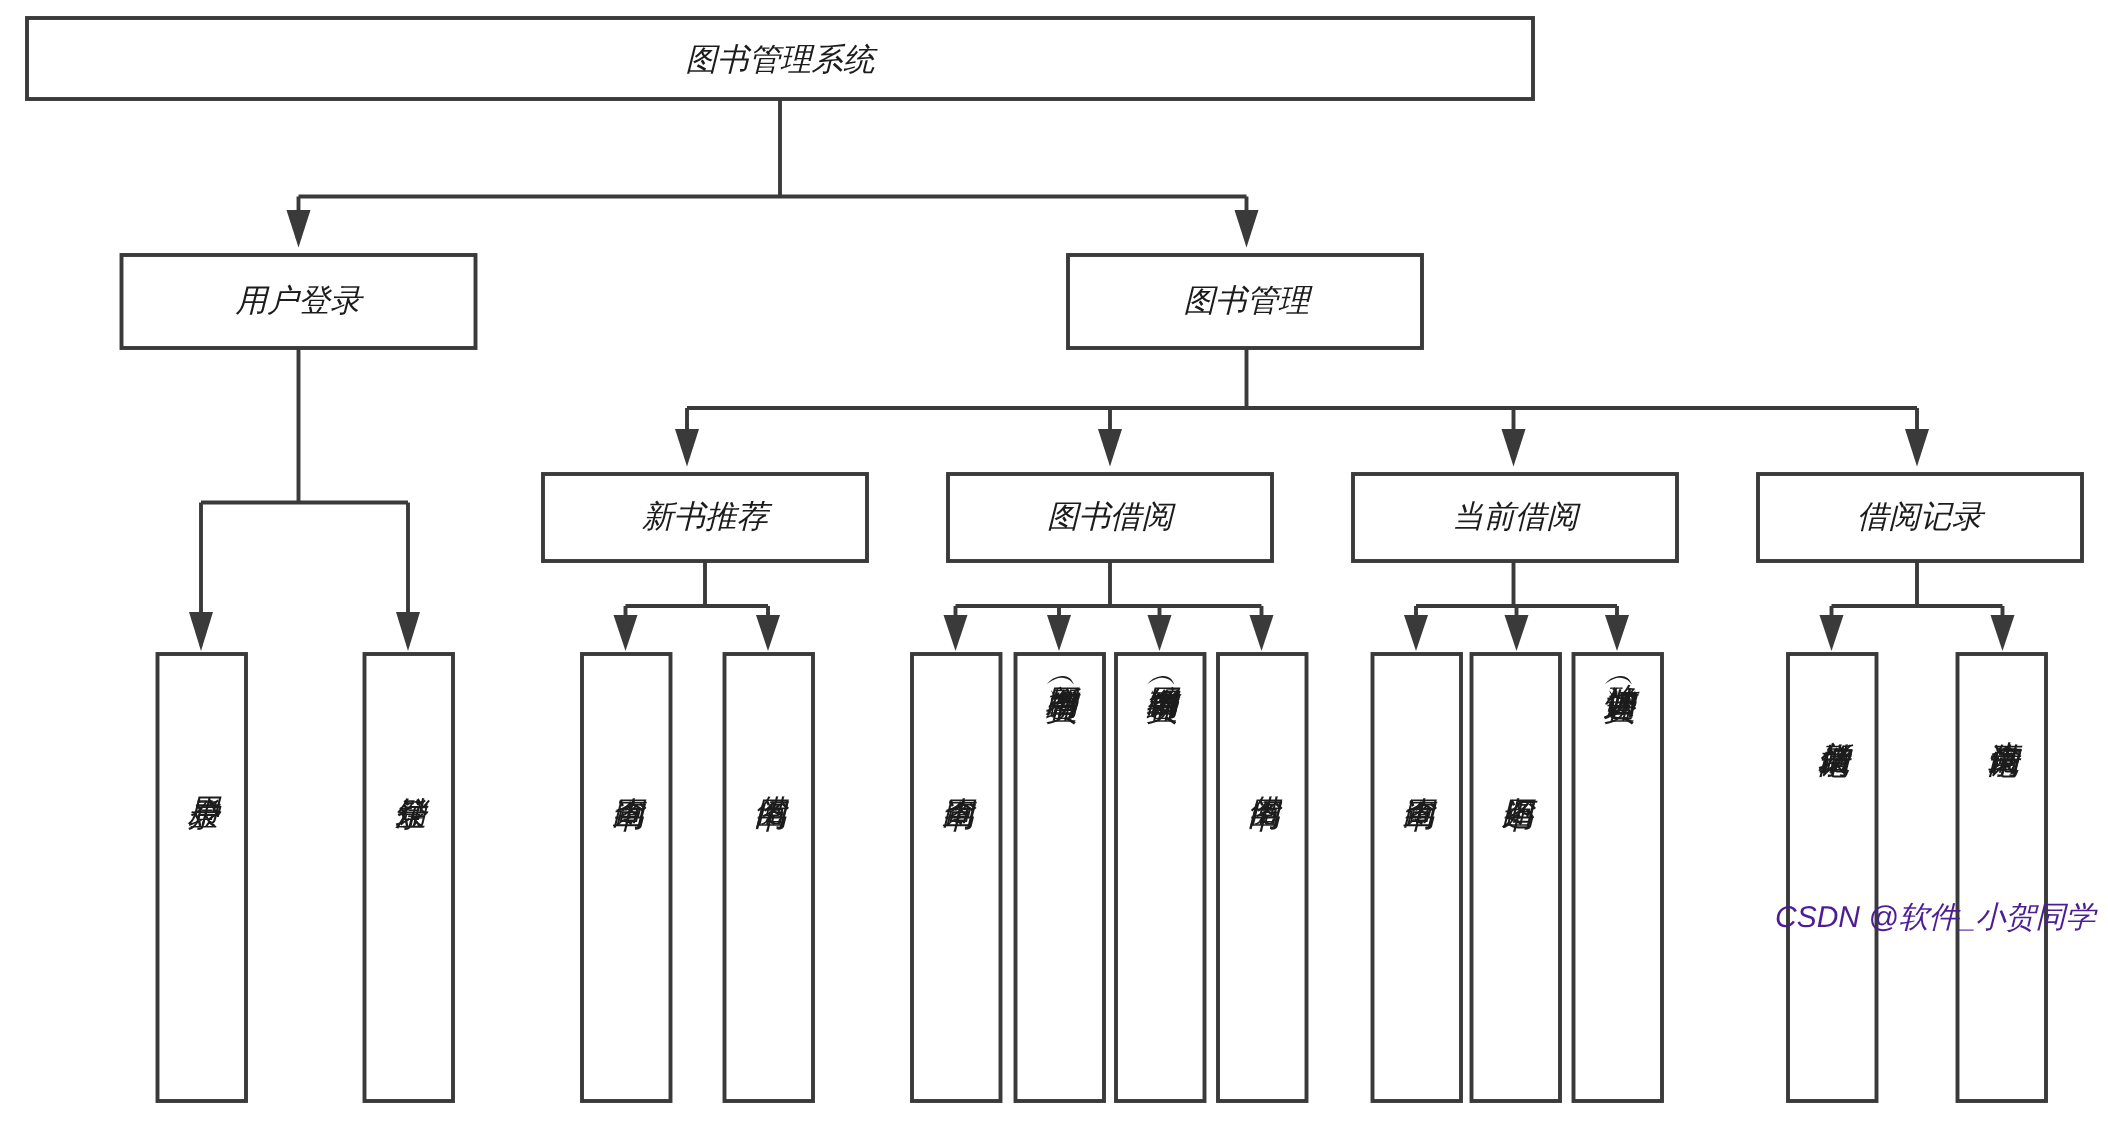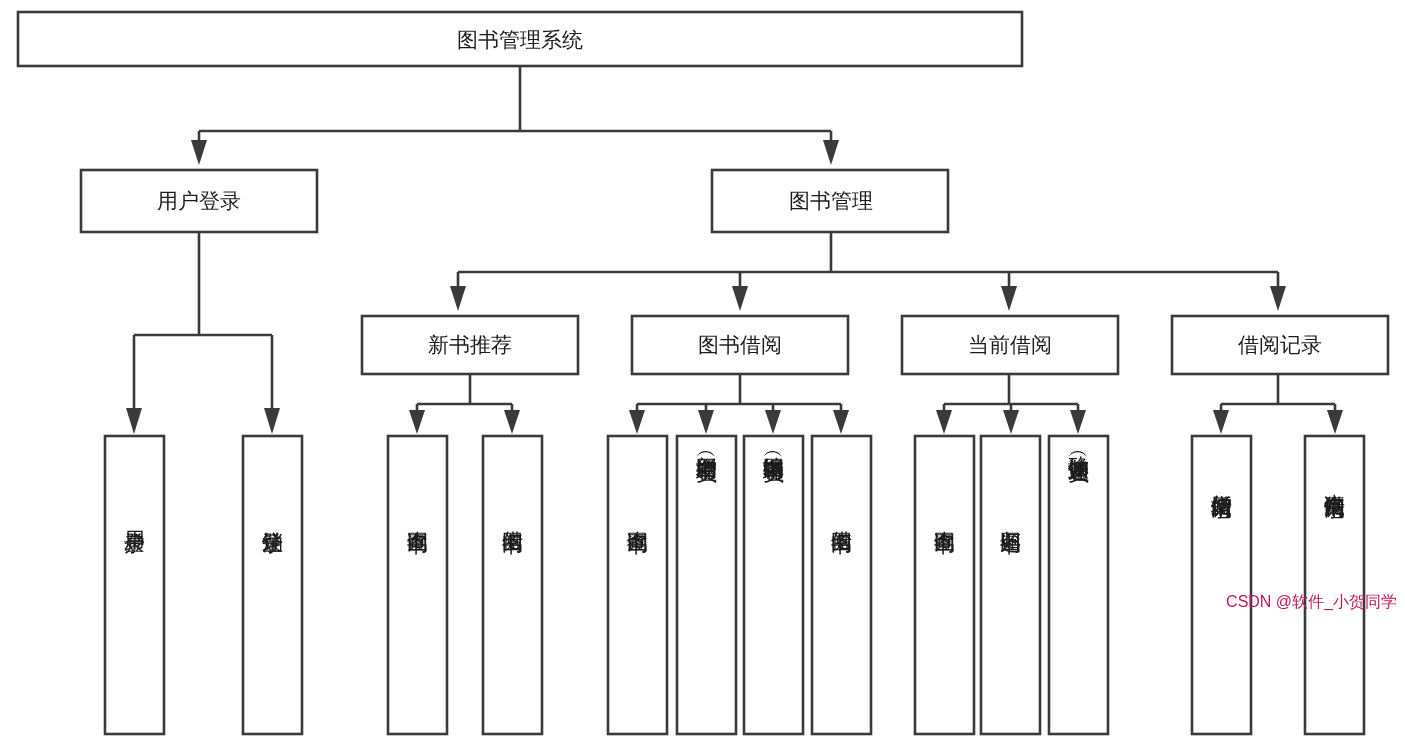--- a/index.html
+++ b/index.html
@@ -13,20 +13,21 @@
     font-family: "Liberation Sans", "DejaVu Sans", sans-serif;
     overflow: hidden;
     position: relative;
   }
   #chart-root {
     position: absolute;
     left: 0;
     top: 0;
     width: 1405px;
     height: 629px;
+    font-style: italic;
   }
   svg { display: block; }
   .node-box {
     fill: #ffffff;
     stroke: #3a3a3a;
     stroke-width: 2.6;
   }
   .conn {
     stroke: #3a3a3a;
     stroke-width: 2.6;
@@ -49,24 +50,24 @@
     font-size: 21px;
     fill: #1c1c1c;
     text-anchor: middle;
     writing-mode: vertical-rl;
     text-orientation: upright;
     letter-spacing: 1px;
   }
   .watermark {
     position: absolute;
     right: 8px;
-    bottom: 16px;
-    font-family: "Liberation Sans", "DejaVu Sans", sans-serif;
-    font-size: 16px;
-    color: #be185d;
+    bottom: 4px;
+    font-family: "Liberation Sans", "DejaVu Sans", sans-serif;
+    font-size: 20px;
+    color: #4c1d95;
     white-space: nowrap;
     user-select: none;
   }
 </style>
 </head>
 <body>
 
 <div id="chart-root">
   <svg width="1405" height="747" viewBox="0 0 1405 747" xmlns="http://www.w3.org/2000/svg">
 

